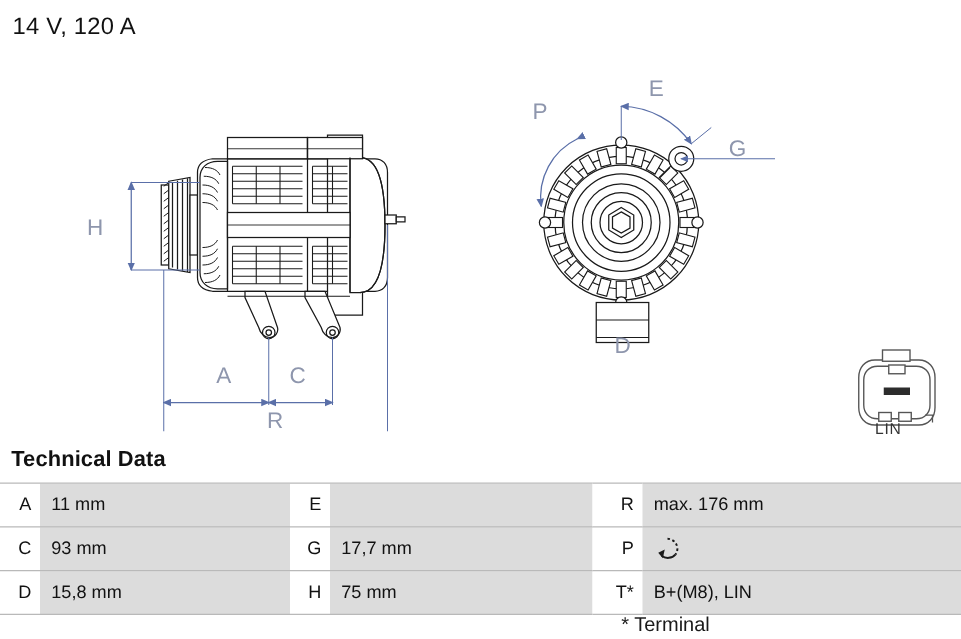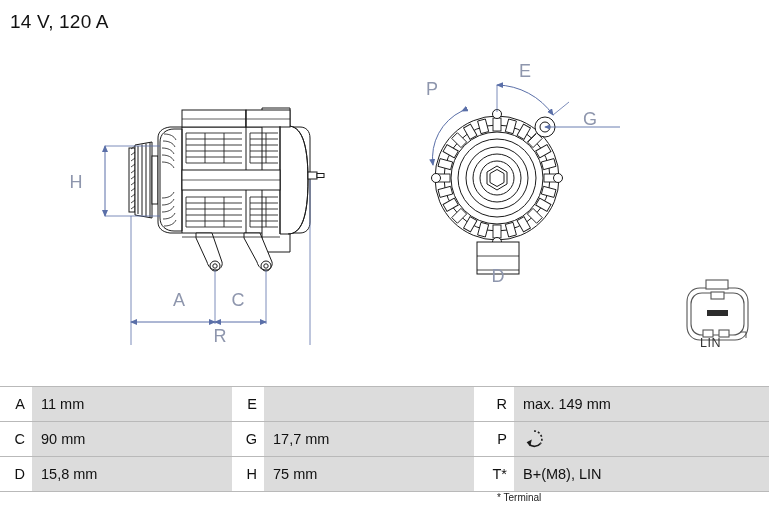--- a/index.html
+++ b/index.html
@@ -54,21 +54,21 @@
   .c-lbl2{width:32px;}
   .c-val2{width:210px;}
   .c-lbl3{width:40px;}
   .c-val3{width:255px;}
 
   .rot-icon{display:inline-block;vertical-align:middle;line-height:0;}
 
   
   .footnote{
     position:absolute;left:497px;top:492px;
-    font-size:10px;color:#1a1a1a;
+    font-size:16px;color:#1a1a1a;
   }
 
   
   .lin-label{
     position:absolute;left:700px;top:336px;
     font-size:12.5px;color:#333;letter-spacing:.6px;
   }
 
   .dim-text{
     fill:#8e96ad;
@@ -370,42 +370,43 @@
         <rect x="703" y="300" width="10" height="7" fill="#ffffff"></rect>
         <rect x="719" y="300" width="10" height="7" fill="#ffffff"></rect>
         <rect x="707" y="280" width="21" height="6" fill="#2c2c2c" stroke="none"></rect>
         <path d="M740,302 L746,302 L746,308" stroke-width="1"></path>
       </g>
     </svg>
   </div>
 
   <div class="lin-label">LIN</div>
 
+  <div class="td-heading">Technical Data</div>
 
   <table class="tbl">
     <colgroup>
       <col class="c-lbl">
         <col class="c-val1">
       <col class="c-lbl2">
         <col class="c-val2">
       <col class="c-lbl3">
         <col class="c-val3">
     </colgroup>
     <tbody>
       <tr>
         <td class="lbl">A</td>
         <td class="val">11 mm</td>
         <td class="lbl">E</td>
         <td class="val"></td>
         <td class="lbl">R</td>
-        <td class="val">max. 149 mm</td>
+        <td class="val">max. 176 mm</td>
       </tr>
       <tr>
         <td class="lbl">C</td>
-        <td class="val">90 mm</td>
+        <td class="val">93 mm</td>
         <td class="lbl">G</td>
         <td class="val">17,7 mm</td>
         <td class="lbl">P</td>
         <td class="val">
           <span class="rot-icon">
             <svg width="22" height="22" viewBox="0 0 22 22">
               <path d="M11,3 A 8 8 0 0 1 17.5,15.5" fill="none" stroke="#1a1a1a" stroke-width="1.6" stroke-dasharray="2 2"></path>
               <path d="M17.5,15.5 A 8 8 0 0 1 6.2,16.4" fill="none" stroke="#1a1a1a" stroke-width="1.6"></path>
               <path d="M8.8,11.6 L3.6,14.2 L7.2,18.6 Z" fill="#1a1a1a"></path>
             </svg>

